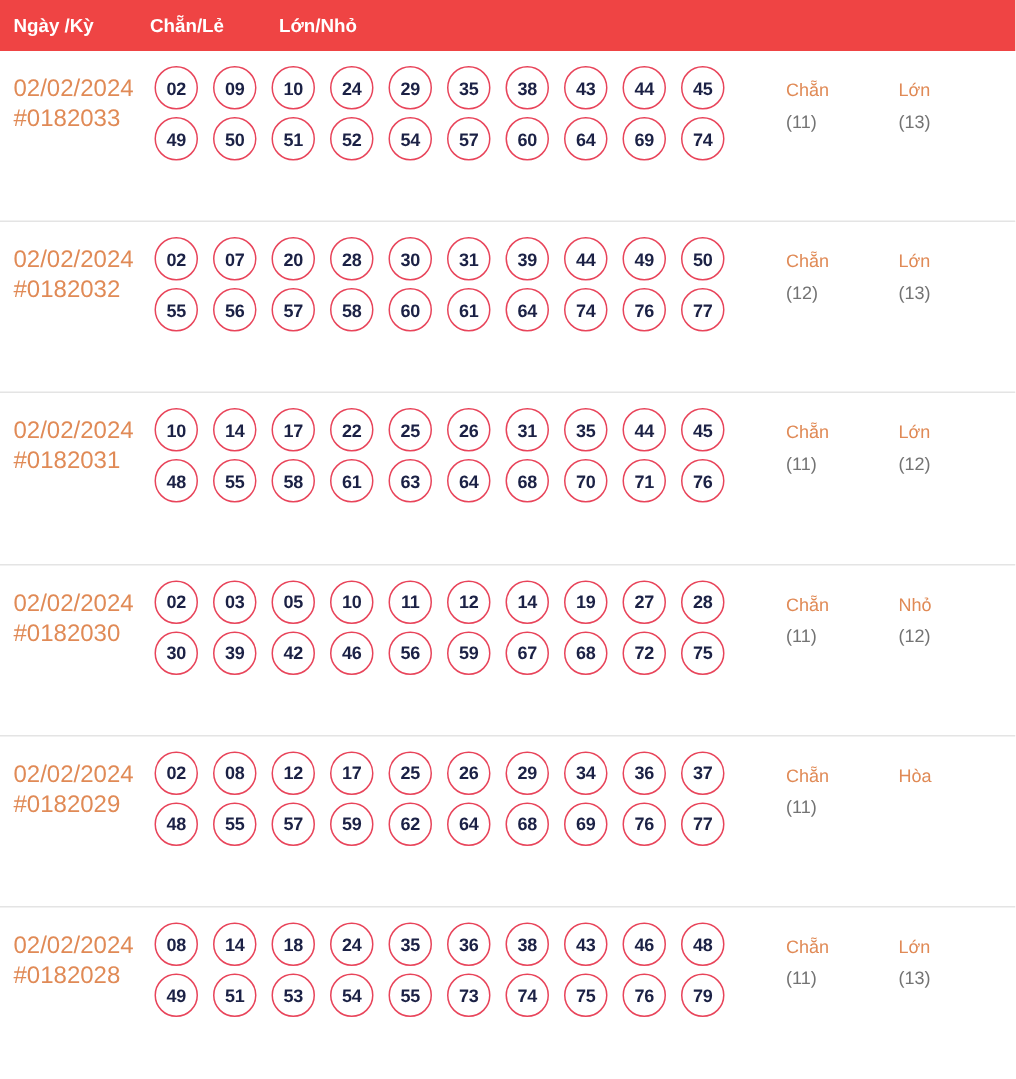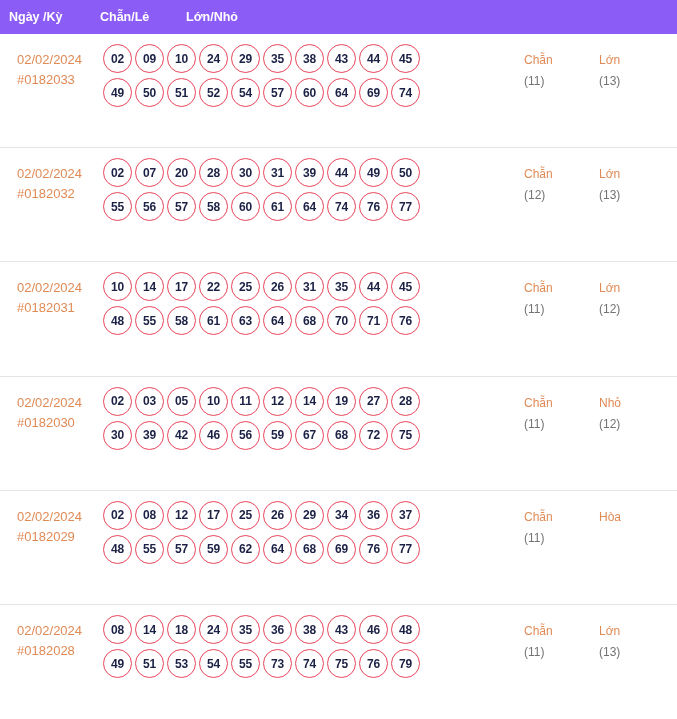--- a/index.html
+++ b/index.html
@@ -12,21 +12,21 @@
   }
   .results-table {
     width: 677px;
     height: 719px;
     display: flex;
     flex-direction: column;
     background: #ffffff;
   }
   
   .table-header {
-    background: #8b5cf6;
+    background: #ef4444;
     height: 34px;
     flex: 0 0 34px;
     display: flex;
     align-items: center;
     color: #ffffff;
     font-size: 12.5px;
     font-weight: bold;
   }
   .th-date   { width: 100px; padding-left: 9px; }
   .th-result { flex: 1 1 auto; padding-left: 6px; }
@@ -36,35 +36,35 @@
   .row {
     display: flex;
     align-items: flex-start;
     border-bottom: 1px solid #e4e4e4;
     min-height: 114px;
     flex: 1 1 0;
   }
   .row:last-child { border-bottom: none; }
   .cell-date {
     width: 100px;
-    padding-left: 17px;
+    padding-left: 9px;
     padding-top: 16px;
     color: #e08a56;
-    font-size: 13px;
+    font-size: 16px;
     line-height: 20px;
   }
   .cell-date div { white-space: nowrap; }
   .cell-result {
     flex: 1 1 auto;
     padding-top: 10px;
     padding-left: 3px;
   }
   .ball-row {
     display: flex;
-    gap: 3px;
+    gap: 10px;
     margin-bottom: 5px;
   }
   .ball {
     width: 29px;
     height: 29px;
     flex: 0 0 29px;
     border: 1.4px solid #e8445a;
     border-radius: 50%;
     display: flex;
     align-items: center;

